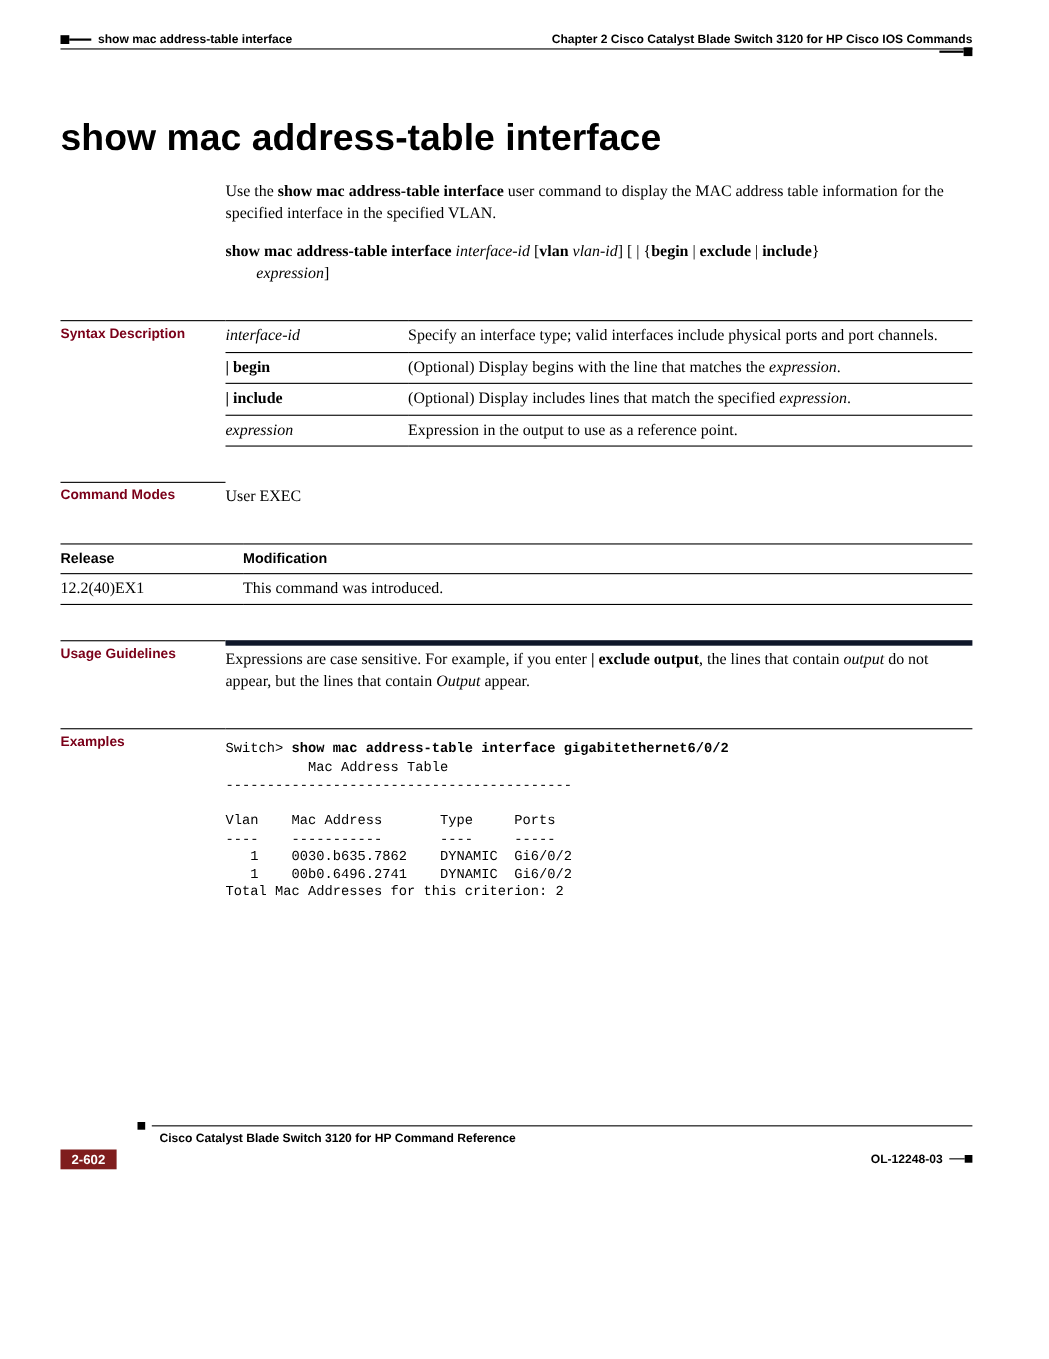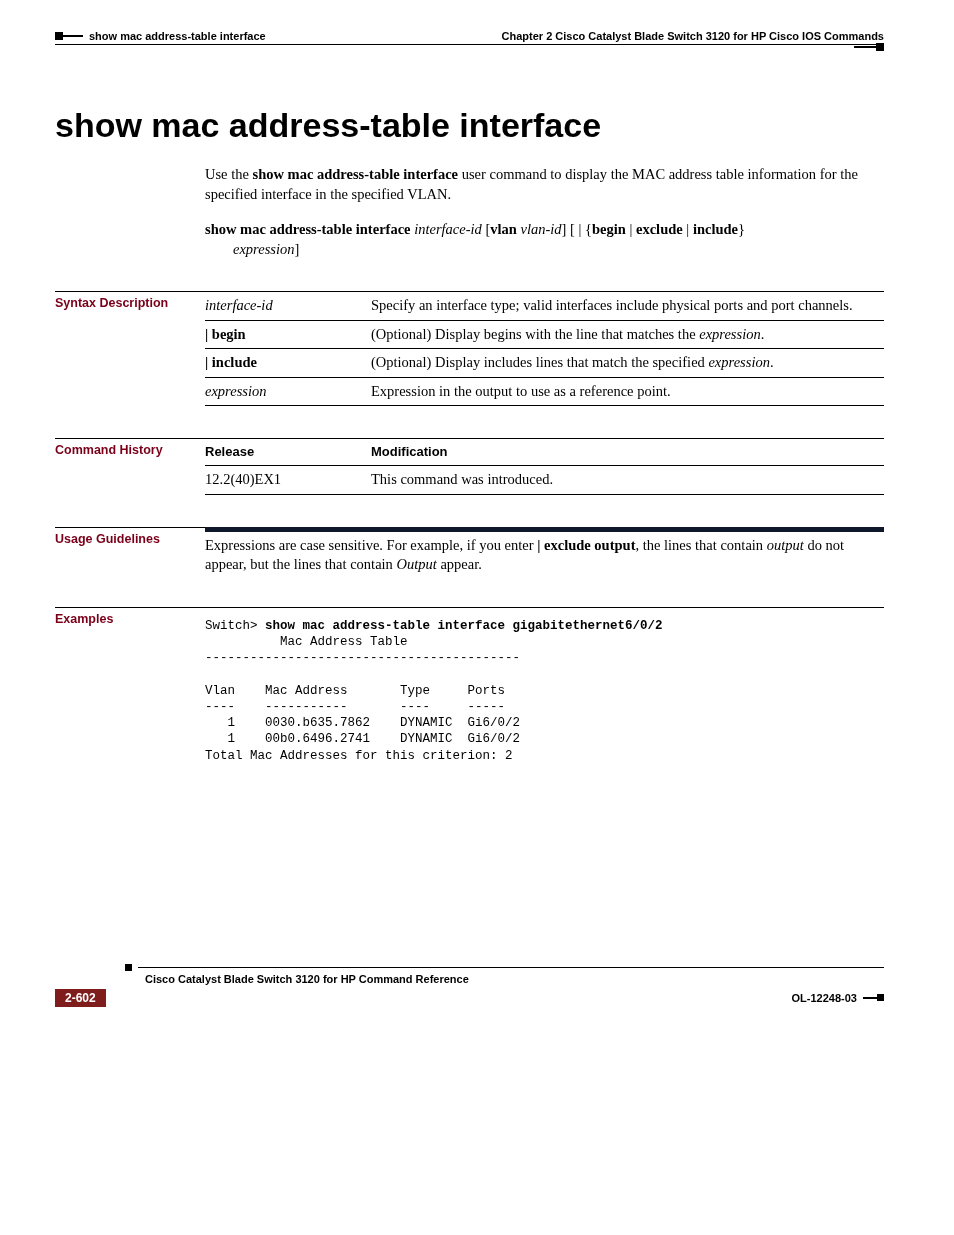--- a/index.html
+++ b/index.html
@@ -204,23 +204,26 @@
             </tr>
             <tr>
               <td class="param"><span class="i">expression</span></td>
               <td>Expression in the output to use as a reference point.</td>
             </tr>
           </tbody>
       </table>
     </div>
   </div>
 
-
-  <div class="section">
-    <div class="section-label">Command History</div>
+  <div class="section">
+    <div class="section-label">Command Modes</div>
+    <div class="section-body" style="padding-top:4px;">User EXEC</div>
+  </div>
+
+  <div class="section">
     <div class="section-body">
       <table class="syn">
         <tbody>
             <tr>
           <th style="width:160px;">Release</th>
           <th>Modification</th>
         </tr>
         <tr>
           <td>12.2(40)EX1</td>
           <td>This command was introduced.</td>

